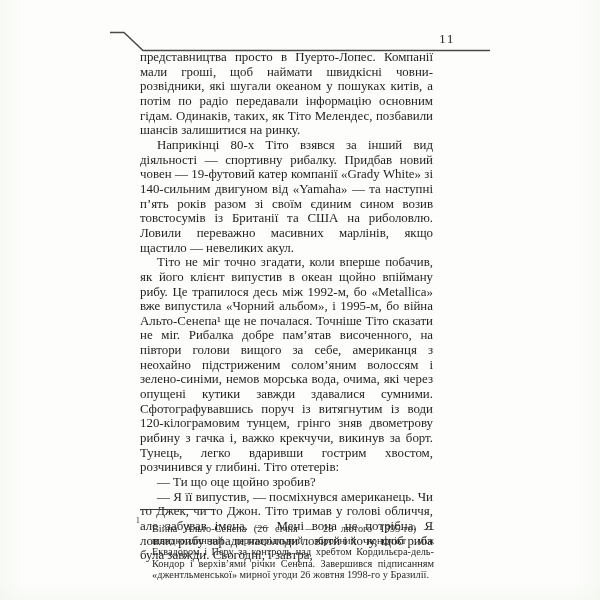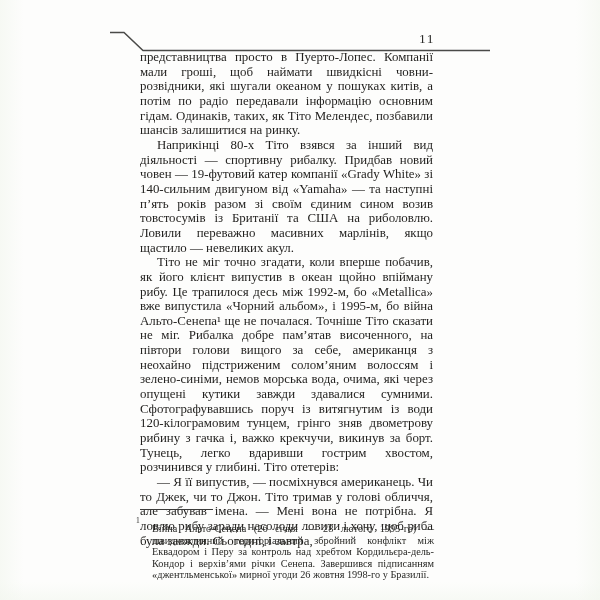--- a/index.html
+++ b/index.html
@@ -24,21 +24,21 @@
     position: absolute;
     left: 0;
     top: 0;
     width: 600px;
     height: 60px;
     display: block;
   }
   .page-number {
     position: absolute;
     top: 31px;
-    left: 414px;
+    left: 434px;
     width: 26px;
     text-align: center;
     font-size: 13.5px;
     letter-spacing: 1.5px;
     color: #2c2c2a;
   }
 
   
   .body-text {
     position: absolute;
@@ -98,20 +98,21 @@
   <svg class="header-rule-svg" viewBox="0 0 600 60" xmlns="http://www.w3.org/2000/svg" aria-hidden="true">
     <polyline points="110,32.5 124,32.5 143,50.5 490,50.5" fill="none" stroke="#4a4a48" stroke-width="1.5"></polyline>
   </svg>
 
   <div class="page-number">11</div>
 
   <div class="body-text">
       <p>представництва просто в Пуерто-Лопес. Компанії мали гроші, щоб наймати швидкісні човни-розвідники, які шугали океаном у пошуках китів, а потім по радіо передавали інформацію основним гідам. Одинаків, таких, як Тіто Мелендес, позбавили шансів залишитися на ринку.</p>
       <p class="indent">Наприкінці 80-х Тіто взявся за інший вид діяльності — спортивну рибалку. Придбав новий човен — 19-футовий катер компанії «Grady White» зі 140-сильним двигуном від «Yamaha» — та наступні п’ять років разом зі своїм єдиним сином возив товстосумів із Британії та США на риболовлю. Ловили переважно масивних марлінів, якщо щастило — невеликих акул.</p>
       <p class="indent">Тіто не міг точно згадати, коли вперше побачив, як його клієнт випустив в океан щойно впійману рибу. Це трапилося десь між 1992-м, бо «Metallica» вже випустила «Чорний альбом», і 1995-м, бо війна Альто-Сенепа¹ ще не почалася. Точніше Тіто сказати не міг. Рибалка добре пам’ятав височенного, на півтори голови вищого за себе, американця з неохайно підстриженим солом’яним волоссям і зелено-синіми, немов морська вода, очима, які через опущені кутики завжди здавалися сумними. Сфотографувавшись поруч із витягнутим із води 120-кілограмовим тунцем, грінго зняв двометрову рибину з гачка і, важко крекчучи, викинув за борт. Тунець, легко вдаривши гострим хвостом, розчинився у глибині. Тіто отетерів:</p>
+      <p class="indent">— Ти що оце щойно зробив?</p>
       <p class="indent">— Я її випустив, — посміхнувся американець. Чи то Джек, чи то Джон. Тіто тримав у голові обличчя, але забував імена. — Мені вона не потрібна. Я ловлю рибу заради насолоди ловити і хочу, щоб риба була завжди. Сьогодні, і завтра,</p>
     </div>
 
   <div class="footnote-separator"></div>
   <div class="footnote">
     <span class="footnote-marker">1</span>
     <span class="footnote-text">Війна Альто-Сенепа (26 січня — 28 лютого 1995-го) — швидкоплинний територіальний збройний конфлікт між Еквадором і Перу за контроль над хребтом Кордильєра-дель-Кондор і верхів’ями річки Сенепа. Завершився підписанням «джентльменської» мирної угоди 26 жовтня 1998-го у Бразилії.</span>
   </div>
 
 </div>

